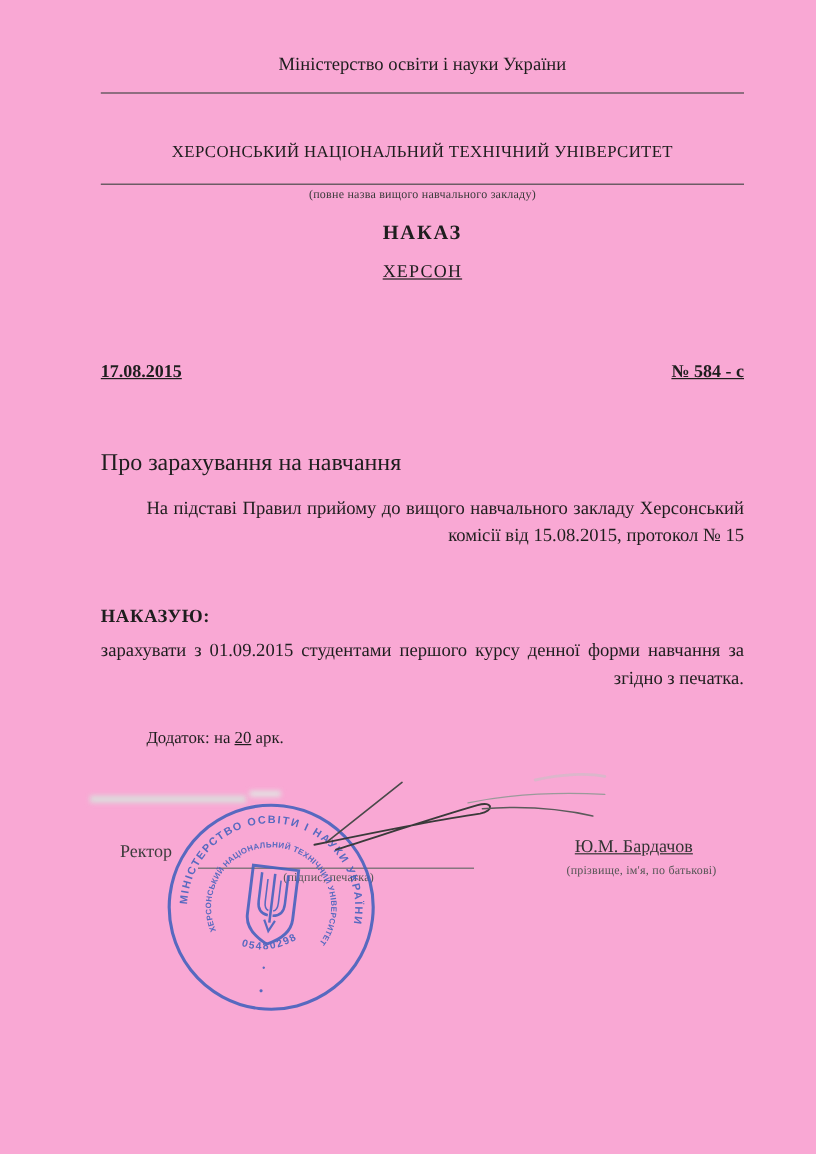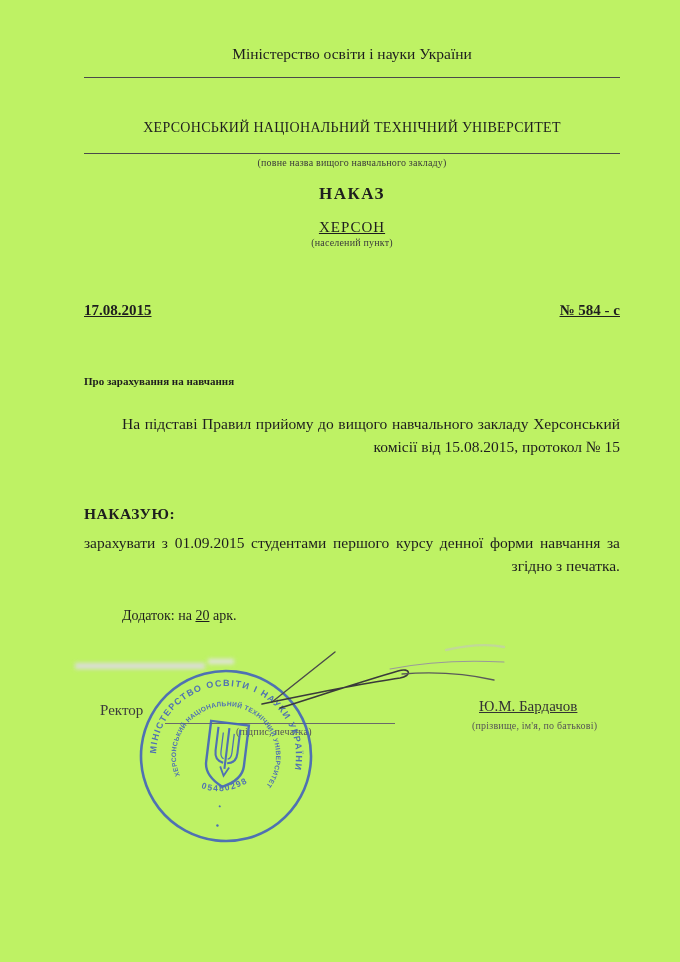--- a/index.html
+++ b/index.html
@@ -1,40 +1,40 @@
 <!DOCTYPE html>
 <html lang="uk"><head>
 <meta charset="utf-8">
 <style>
   html,body{margin:0;padding:0;background:#e8e8e8;}
   .page{
     position:relative;
     width:680px;height:962px;
     margin:0 auto;
-    background:#bef264;
+    background:#f9a8d4;
     font-family:"Liberation Serif", serif;
     color:#1e1e1e;
     overflow:hidden;
   }
   .abs{position:absolute;}
   .centered{left:84px;width:536px;text-align:center;}
   .rule{left:84px;width:536px;border-top:1px solid #4a4a4a;height:0;}
   .caption{font-size:10px;color:#3a3a3a;letter-spacing:.2px;}
   .title-ministry{top:45px;font-size:15.5px;}
   .line1{top:77px;}
   .cap1{top:81px;}
   .title-univ{top:120px;font-size:14px;letter-spacing:.3px;}
   .line2{top:153px;}
   .cap2{top:157px;text-align:center;}
   .nakaz{top:184px;font-size:17px;font-weight:bold;letter-spacing:1.5px;}
   .kherson{top:219px;font-size:15px;letter-spacing:1px;text-decoration:underline;}
   .cap3{top:237px;}
   .meta-row{top:302px;left:84px;width:536px;display:flex;justify-content:space-between;font-size:15px;font-weight:bold;}
   .meta-row .u{text-decoration:underline;}
-  .subject{top:375px;left:84px;font-size:11px;font-weight:bold;}
+  .subject{top:375px;left:84px;font-size:20px;font-weight:normal;}
   .para{left:84px;width:536px;font-size:15.5px;line-height:23px;}
   .p1{top:412px;}
   .p2{top:531px;}
   .jline{text-align:justify;text-align-last:justify;}
   .jlast{text-align:right;}
   .indent{padding-left:38px;}
   .orderword{top:505px;left:84px;font-size:15.5px;font-weight:bold;letter-spacing:.5px;text-align:right;}
   .attachment{top:608px;left:122px;font-size:14px;}
   .attachment .u{text-decoration:underline;}
   .rektor{top:702px;left:100px;font-size:15px;color:#3c3c3c;}
@@ -54,21 +54,20 @@
 
   <div class="abs centered title-ministry">Міністерство освіти і науки України</div>
   <div class="abs rule line1"></div>
 
   <div class="abs centered title-univ">ХЕРСОНСЬКИЙ НАЦІОНАЛЬНИЙ ТЕХНІЧНИЙ УНІВЕРСИТЕТ</div>
   <div class="abs rule line2"></div>
   <div class="abs centered caption cap2">(повне назва вищого навчального закладу)</div>
 
   <div class="abs centered nakaz">НАКАЗ</div>
   <div class="abs centered kherson">ХЕРСОН</div>
-  <div class="abs centered caption cap3">(населений пункт)</div>
 
   <div class="abs meta-row">
     <span class="u">17.08.2015</span>
     <span class="u">№ 584 - с</span>
   </div>
 
   <div class="abs subject">Про зарахування на навчання</div>
 
   <div class="abs para p1">
     <div class="jline indent">На підставі Правил прийому до вищого навчального закладу Херсонський</div>

